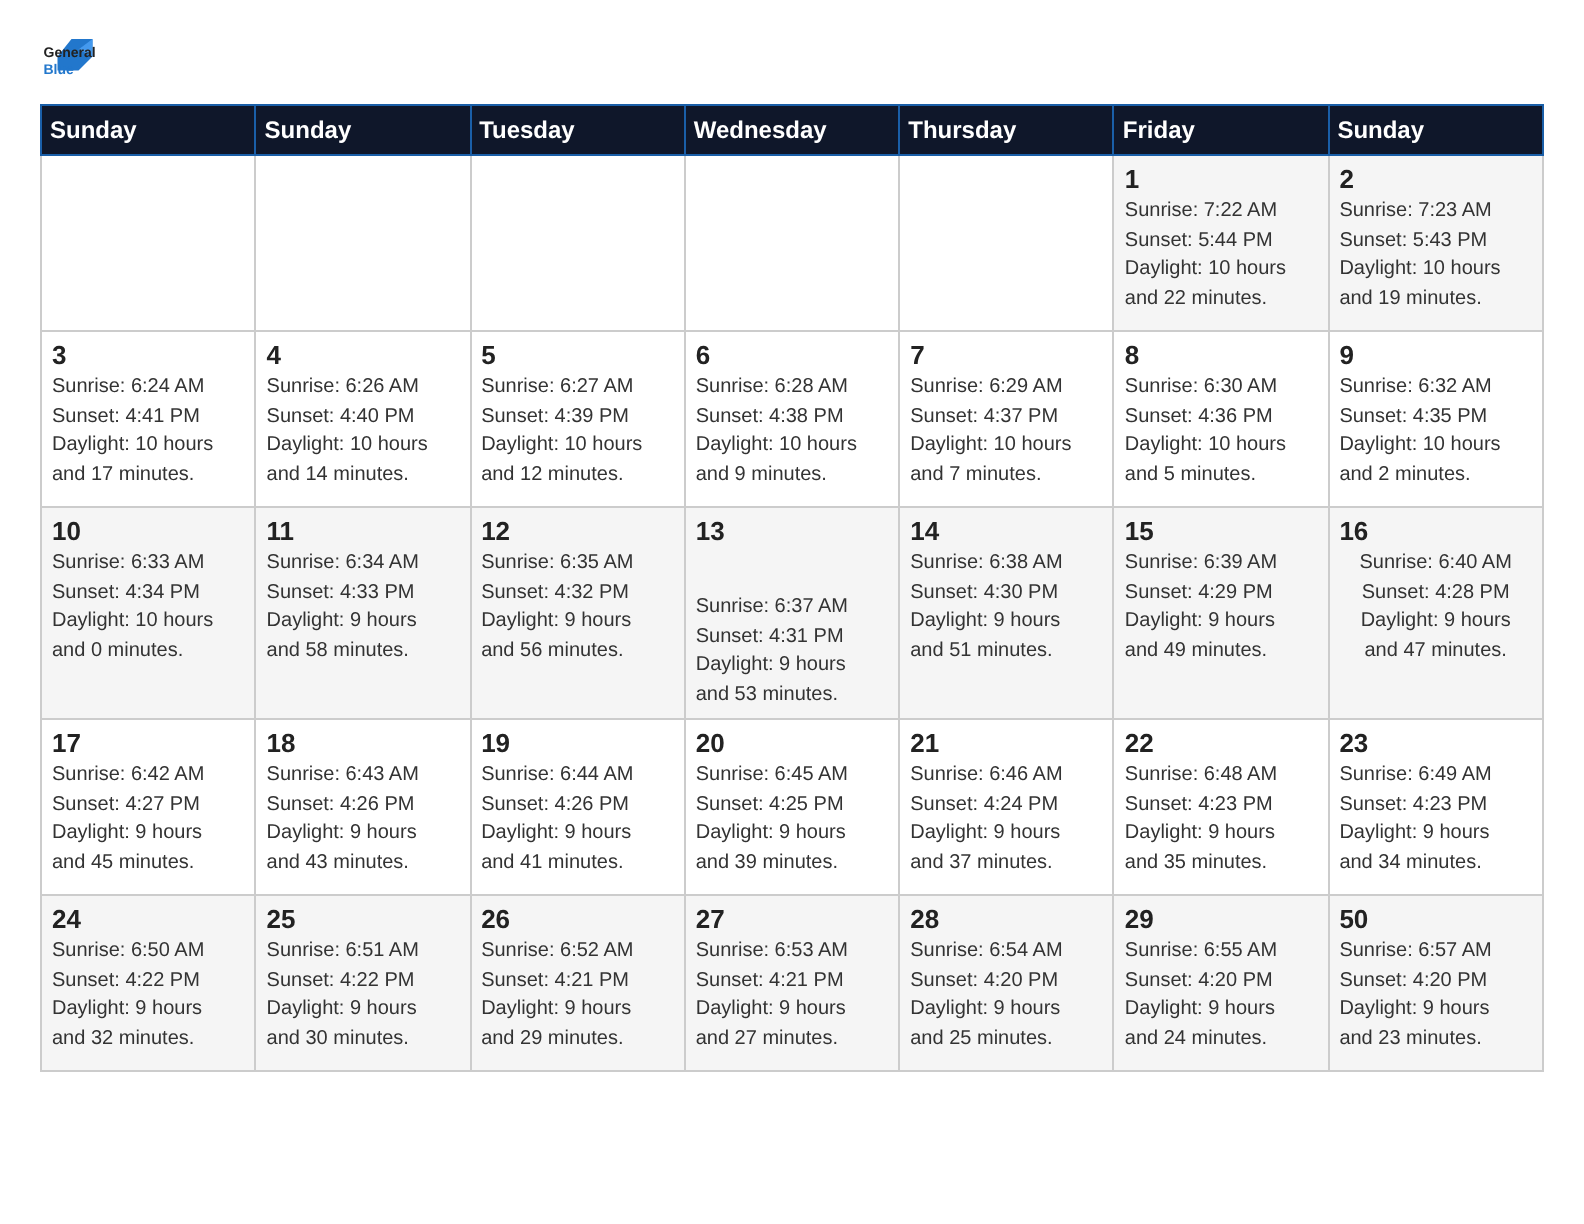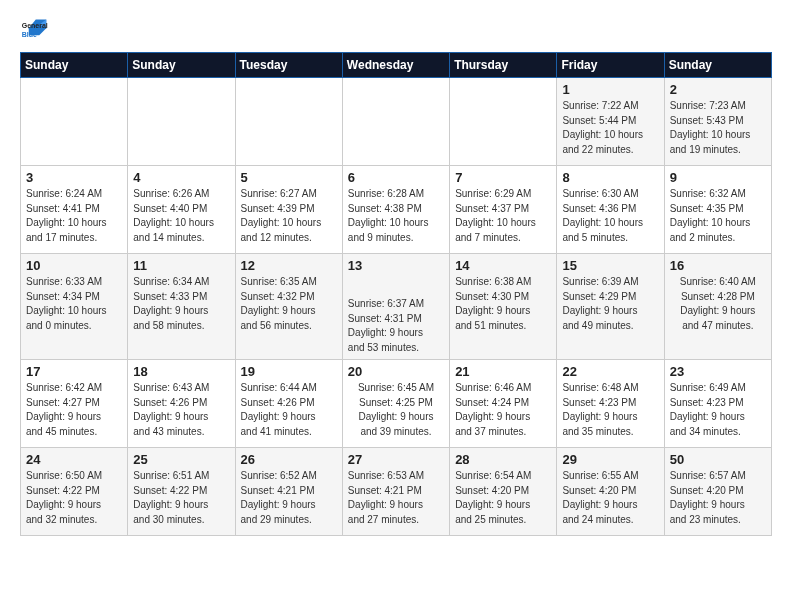--- a/index.html
+++ b/index.html
@@ -262,21 +262,21 @@
           </td>
           <td>
             <span class="day-num">19</span>
             <div class="day-info" style="white-space: pre-line;">Sunrise: 6:44 AM
 Sunset: 4:26 PM
 Daylight: 9 hours
 and 41 minutes.</div>
           </td>
           <td>
             <span class="day-num">20</span>
-            <div class="day-info" style="white-space: pre-line; text-align: center;">Sunrise: 6:45 AM
+            <div class="day-info" style="white-space: pre-line;">Sunrise: 6:45 AM
 Sunset: 4:25 PM
 Daylight: 9 hours
 and 39 minutes.</div>
           </td>
           <td>
             <span class="day-num">21</span>
             <div class="day-info" style="white-space: pre-line;">Sunrise: 6:46 AM
 Sunset: 4:24 PM
 Daylight: 9 hours
 and 37 minutes.</div>

